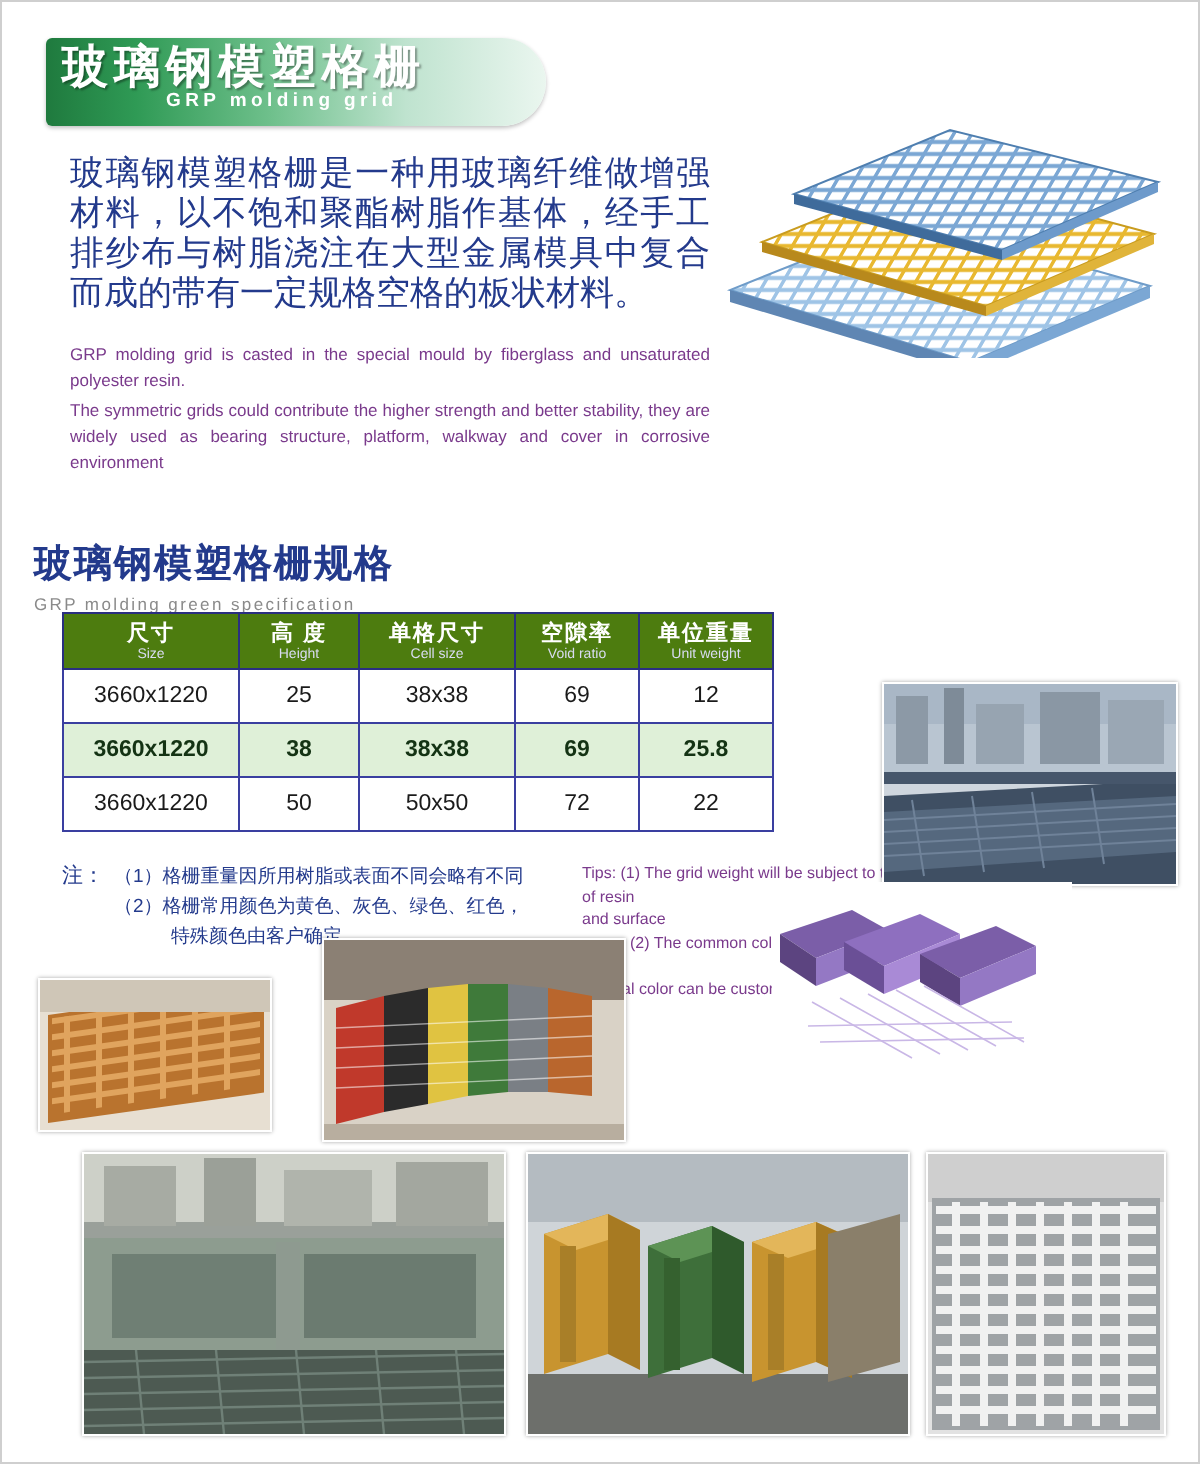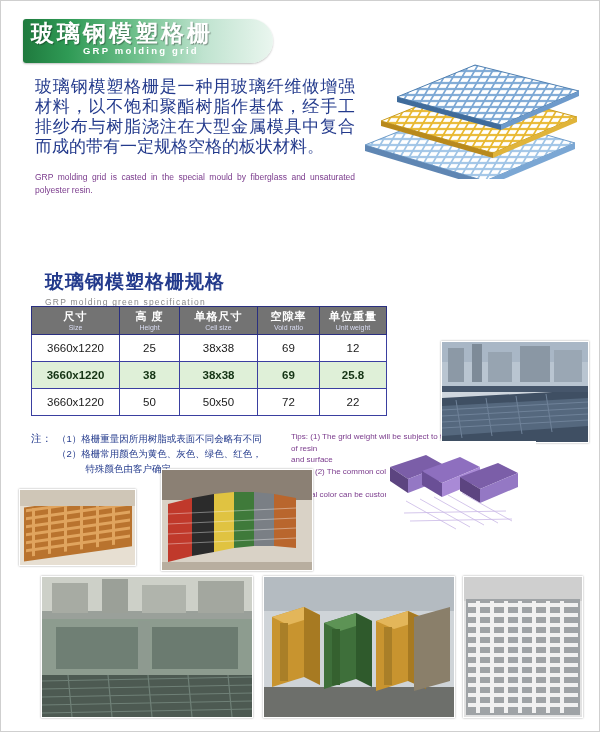--- a/index.html
+++ b/index.html
@@ -89,21 +89,21 @@
     position: absolute;
     left: 356px;
     top: 56px;
     width: 228px;
     height: 122px;
   }
 
   
   .spec-title {
     position: absolute;
-    left: 44px;
+    left: 16px;
     top: 268px;
   }
   .spec-title .cn {
     font-size: 19px;
     font-weight: bold;
     color: #233a8c;
     letter-spacing: 1px;
   }
   .spec-title .en {
     font-size: 8.5px;
@@ -115,21 +115,21 @@
   
   table.spec {
     position: absolute;
     left: 30px;
     top: 305px;
     width: 355px;
     border-collapse: collapse;
     table-layout: fixed;
   }
   table.spec th {
-    background: #737373;
+    background: #4d7c0f;
     color: #ffffff;
     border: 1px solid #2a2f80;
     padding: 2px 0 3px 0;
     text-align: center;
     font-weight: normal;
   }
   table.spec th .th-cn {
     font-size: 11px;
     font-weight: bold;
     display: block;
@@ -208,20 +208,21 @@
 
 <div class="page">
 
   <div class="banner"></div>
   <div class="banner-cn">玻璃钢模塑格栅</div>
   <div class="banner-en">GRP molding grid</div>
 
   <div class="intro">
     <p class="cn">玻璃钢模塑格栅是一种用玻璃纤维做增强材料，以不饱和聚酯树脂作基体，经手工排纱布与树脂浇注在大型金属模具中复合而成的带有一定规格空格的板状材料。</p>
     <p class="en">GRP molding grid is casted in the special mould by fiberglass and unsaturated polyester resin.</p>
+    <p class="en" style="margin-top:2px">The symmetric grids could contribute the higher strength and better stability, they are widely used as bearing structure, platform, walkway and cover in corrosive environment</p>
   </div>
 
   <div class="grating-art">
     <svg width="228" height="122" viewBox="0 0 228 122">
       <defs>
         <pattern id="gridA" width="9" height="6" patternUnits="userSpaceOnUse" patternTransform="skewX(-30)">
           <rect width="9" height="6" fill="#7ba7d4"></rect>
           <rect width="7" height="4" x="1" y="1" fill="#ffffff"></rect>
         </pattern>
         <pattern id="gridB" width="9" height="6" patternUnits="userSpaceOnUse" patternTransform="skewX(-30)">

